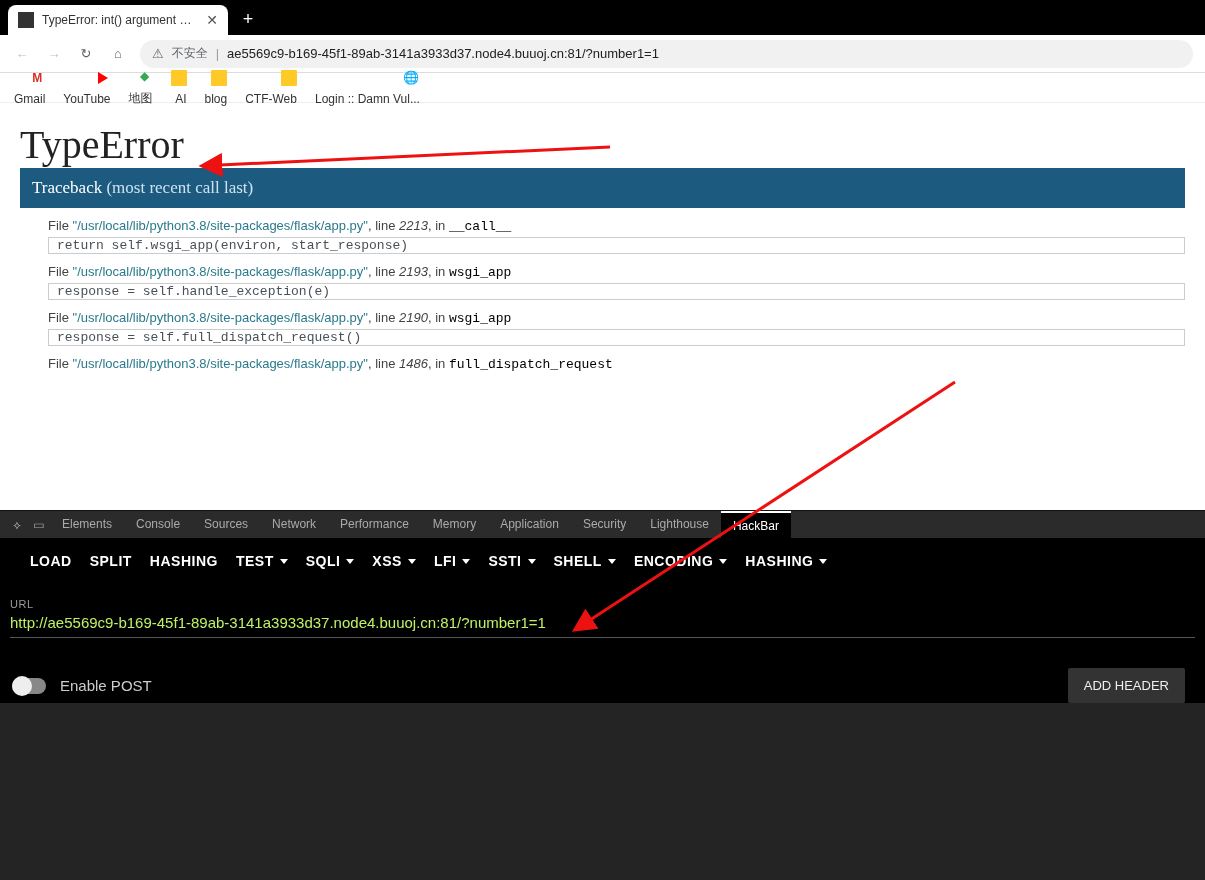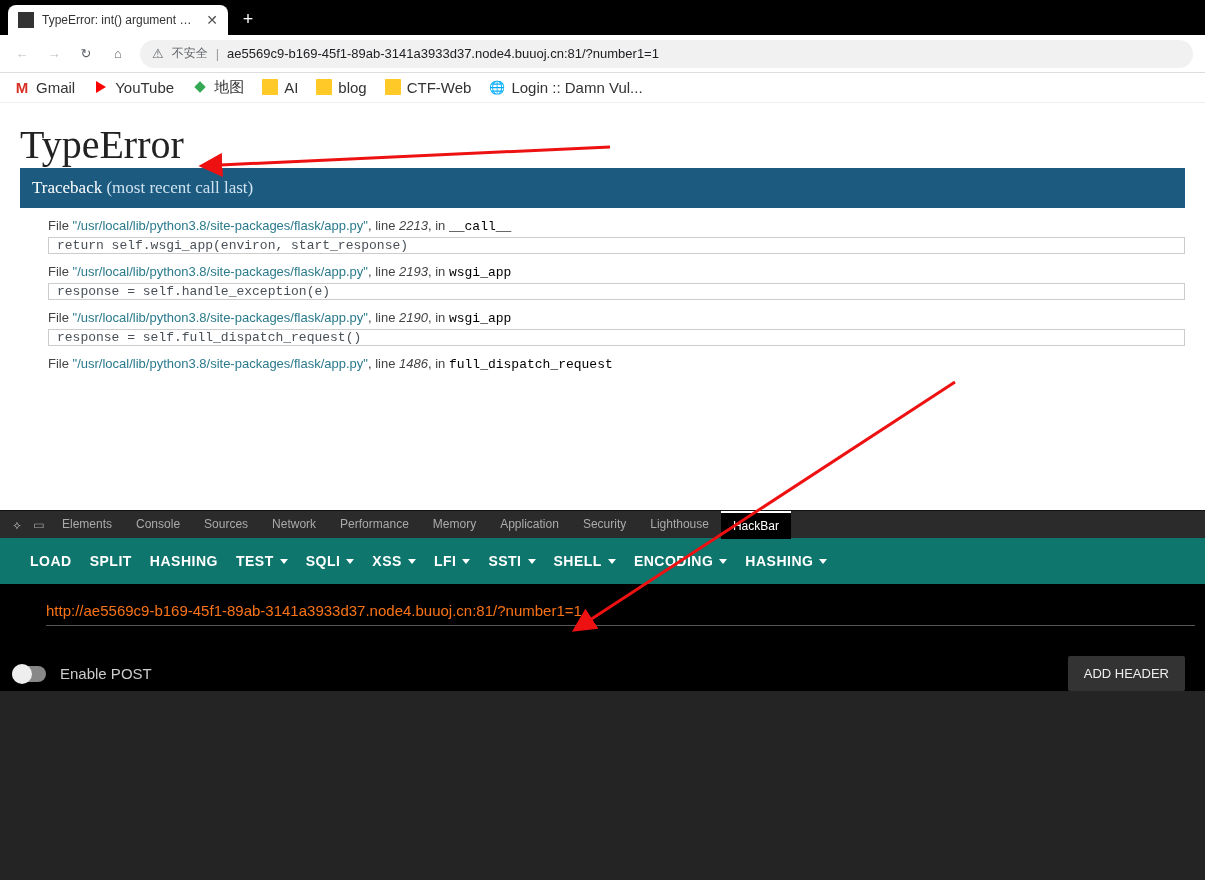--- a/index.html
+++ b/index.html
@@ -18,21 +18,21 @@
   .navicon { width:20px; height:20px; display:flex;align-items:center;justify-content:center; color:#5f6368; }
   .navicon.disabled { color:#bdbdbd; }
   .omni { flex:1; background:#f1f1f1; height:28px; border-radius:14px; display:flex; align-items:center; gap:8px; padding:0 12px; }
   .omni .warn { color:#5f6368; }
   .omni .secure { color:#5f6368; font-size:12px; }
   .omni .sep { color:#9e9e9e; }
   .omni .url { color:#202124; font-size:13px; flex:1; }
 
   
   .bookbar { height:30px; display:flex; align-items:center; gap:18px; padding:0 14px; border-bottom:1px solid #eee; }
-  .bm { display:flex; align-items:flex-start; gap:6px; color:#333; font-size:15px; }
+  .bm { display:flex; align-items:flex-end; gap:6px; color:#333; font-size:12px;flex-direction:column; }
   .bm .ic { width:16px; height:16px; display:flex;align-items:center;justify-content:center; }
   .ic-gmail::before{content:"M"; color:#d93025; font-weight:bold;}
   .ic-yt{ width:0;height:0; border-left:10px solid #f00; border-top:6px solid transparent; border-bottom:6px solid transparent; position:relative;}
   .ic-maps::before{content:"◆"; color:#34a853;}
   .ic-folder{ width:14px; height:11px; background:#ffca28; border-radius:1px;}
   .ic-globe::before{content:"🌐"; font-size:13px;}
 
   
   .page { padding: 18px 20px 0 20px; height: calc(510px - 35px - 38px - 30px); overflow:hidden; }
   .h1 { font-size: 40px; font-weight: 400; color:#222; font-family: Garamond, Georgia, serif; }
@@ -49,27 +49,27 @@
   .fline .fn { font-family:"Consolas","Courier New",monospace; color:#000; }
   .code { border:1px solid #ccc; background:#fff; padding:0 8px; margin-top:3px; font-family:"Consolas","Courier New",monospace; font-size:13px; color:#495057; }
 
   
   .devtools { position:absolute; left:0; top:510px; right:0; bottom:0; background:#242424; color:#aaa; font-size:12px; }
   .dttabs { height: 28px; display:flex; align-items:center; gap:0; padding-left:6px; background:#2b2b2b; border-top:1px solid #111; }
   .dttab { padding: 6px 12px; color:#aaa; }
   .dttab.active { background:#000; color:#fff; border-top:2px solid #fff; }
   .dttool { width:22px; text-align:center; }
 
-  .hackbar { height: 46px; display:flex; align-items:center; gap:18px; padding:0 30px; background:#0f766e; color:#fff; font-weight:bold; font-size:14px; }
+  .hackbar { height: 46px; display:flex; align-items:center; gap:18px; padding:0 30px; background:#000000; color:#fff; font-weight:bold; font-size:14px; }
   .hackbtn { display:flex; align-items:center; gap:6px; letter-spacing:.5px; }
   .caret { width:0;height:0;border-left:4px solid transparent;border-right:4px solid transparent;border-top:5px solid #fff; }
 
   .hackbody { padding: 14px 10px 0 10px; background:#000; }
   .lbl { color:#999; font-size:11px; letter-spacing:.5px; }
-  .urlinput { color:#f97316; font-size:15px; padding:4px 0 6px 0; border-bottom:1px solid #555;margin-left:36px; }
+  .urlinput { color:#bef264; font-size:15px; padding:4px 0 6px 0; border-bottom:1px solid #555; }
 
   .postrow { display:flex; align-items:center; justify-content:space-between; padding: 30px 10px 0 2px; }
   .toggle { width:34px; height:16px; background:#888; border-radius:8px; position:relative; }
   .toggle::after{content:"";position:absolute;left:0;top:-2px;width:20px;height:20px;background:#eee;border-radius:50%;}
   .postlbl { color:#ccc; font-size:15px; margin-left: 14px; }
   .addh { background:#333; color:#eee; padding:10px 16px; font-weight:normal; font-size:13px; border-radius:2px; }
 
   
   .arrow { position:absolute; pointer-events:none; }
 </style>
@@ -204,20 +204,21 @@
       <div class="hackbtn">
         <span>ENCODING</span>
         <span class="caret"></span>
       </div>
       <div class="hackbtn">
         <span>HASHING</span>
         <span class="caret"></span>
       </div>
     </div>
   <div class="hackbody">
+    <div class="lbl">URL</div>
     <div class="urlinput">http://ae5569c9-b169-45f1-89ab-3141a3933d37.node4.buuoj.cn:81/?number1=1</div>
     <div class="postrow">
       <div style="display:flex;align-items:center;justify-content:flex-end;">
         <div class="toggle"></div>
         <div class="postlbl">Enable POST</div>
       </div>
       <div class="addh">ADD HEADER</div>
     </div>
   </div>
 </div>

